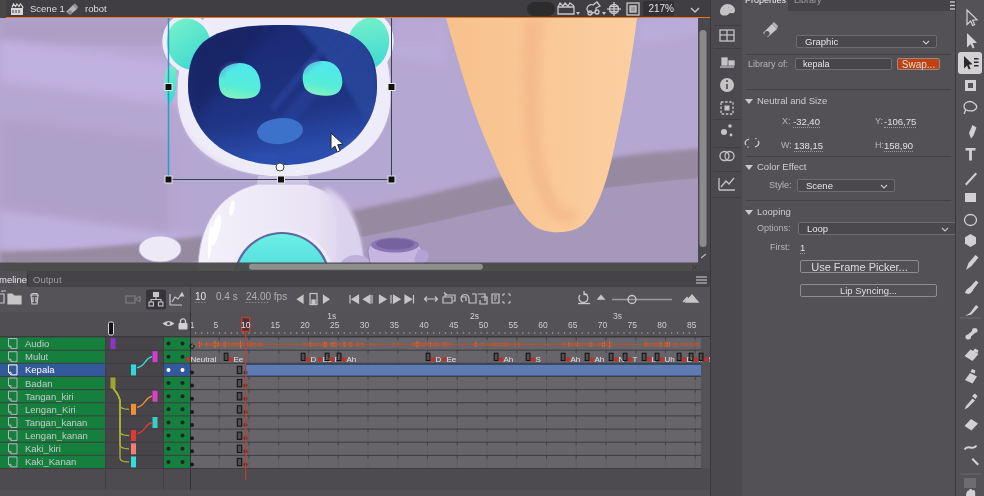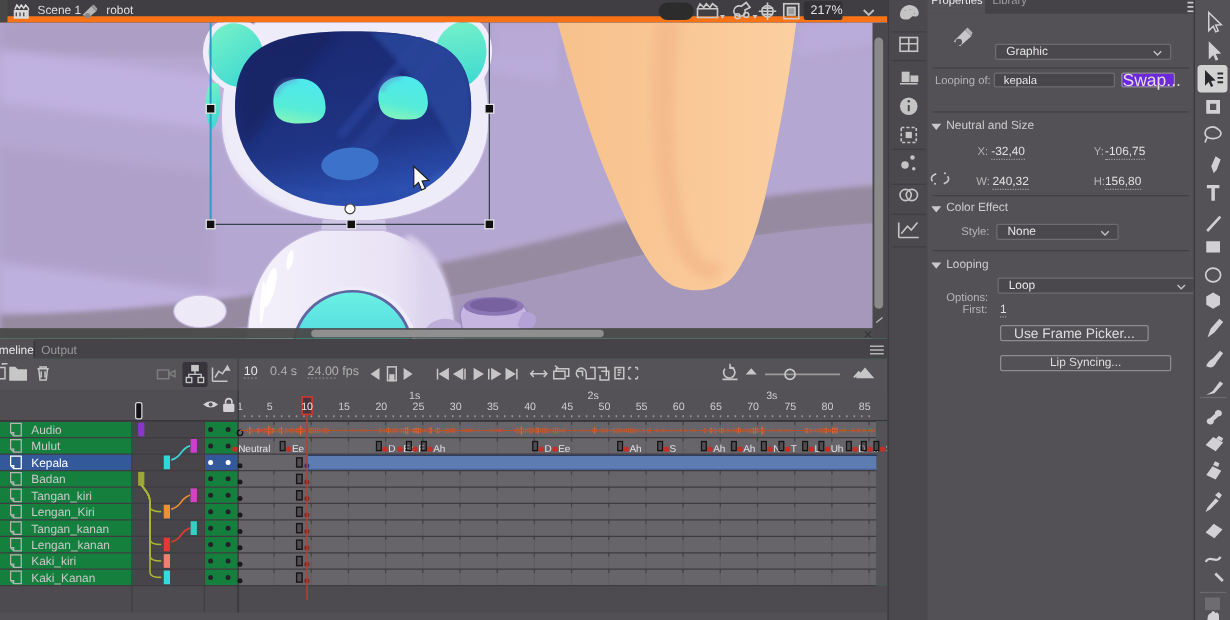--- a/index.html
+++ b/index.html
@@ -1,19 +1,19 @@
 <!DOCTYPE html>
 <html><head><meta charset="utf-8"><style>
 *{margin:0;padding:0;box-sizing:border-box}
 html,body{width:984px;height:496px;overflow:hidden;background:#4d4b4f;font-family:"Liberation Sans",sans-serif}
 span,div{line-height:normal}
 </style></head>
 <body>
 <div style="position:relative;width:984px;height:496px">
-<div style="position:absolute;left:0;top:0;width:710px;height:18px;background:#403e42;border-bottom:5px solid #f97316">
+<div style="position:absolute;left:0;top:0;width:710px;height:18px;background:#403e42;border-bottom:1px solid #f97316">
 <div style="position:absolute;left:0;top:0;width:6px;height:18px;background:#474747"></div>
 <svg width="15" height="13" style="position:absolute;left:10px;top:3px" viewBox="0 0 15 13">
 <path d="M1,5 L13,5 L13,12 L1,12 Z" fill="#d8d8d8"></path>
 <path d="M2,4.5 L3.5,1 L5.5,3.5 L7,1 L9,3.5 L10.5,1 L12.5,3.5 L13,5" fill="none" stroke="#d8d8d8" stroke-width="1.2"></path>
 <path d="M3,7 v3 M6,7 v3 M9,7 v3" stroke="#403e42" stroke-width="1"></path>
       </svg>
 <span style="position:absolute;left:30px;top:3px;font-size:9.5px;color:#dedede">Scene 1</span>
 <svg width="16" height="14" style="position:absolute;left:64px;top:2px" viewBox="0 0 16 14">
 <path d="M2,10 L9,3 L13,7 L7,12 Z" fill="#b5b5b5"></path>
         <circle cx="6" cy="10.5" r="2.2" fill="#888"></circle>
@@ -536,62 +536,62 @@
 <circle cx="7" cy="12.5" r="2.6" fill="#535155"></circle>
 <path d="M12,3 L14,1 L18,5 L17,8" fill="#b2b0b4"></path>
       </svg>
 <div style="position:absolute;left:54px;top:35px;width:141px;height:13px;background:#4a484c;border:1px solid #6e6c70;border-radius:2px">
         <span style="position:absolute;left:8px;top:0px;font-size:9.5px;color:#e6e6e6">Graphic</span>
         <svg width="8" height="6" style="position:absolute;right:6px;top:4px">
           <path d="M1,1 L4,4 L7,1" stroke="#c5c5c5" stroke-width="1.1" fill="none"></path>
         </svg>
       </div>
 <div style="position:absolute;left:4px;top:54px;width:205px;height:1px;background:#434145"></div>
-<span style="position:absolute;left:6px;top:59px;font-size:9px;color:#b5b5b5">Looping of:</span>
+<span style="position:absolute;left:6px;top:59px;font-size:9px;color:#b5b5b5">Library of:</span>
 <div style="position:absolute;left:53px;top:58px;width:97px;height:12px;background:#48464a;border:1px solid #6e6c70;border-radius:2px">
         <span style="position:absolute;left:7px;top:0px;font-size:9px;color:#e8e8e8">kepala</span>
       </div>
-<div style="position:absolute;left:155px;top:58px;width:43px;height:12px;background:#6d28d9;border:1px solid #8e8c90;border-radius:2px;text-align:center;font-size:14px;color:#dedede;line-height:11px">Swap...</div>
+<div style="position:absolute;left:155px;top:58px;width:43px;height:12px;background:#c2410c;border:1px solid #8e8c90;border-radius:2px;text-align:center;font-size:10px;color:#dedede;line-height:11px">Swap...</div>
 <div style="position:absolute;left:4px;top:89px;width:205px;height:1px;background:#434145"></div>
 <svg width="8" height="6" style="position:absolute;left:3px;top:98px">
         <path d="M0,1 L8,1 L4,6 Z" fill="#c9c9c9"></path>
       </svg>
       <span style="position:absolute;left:15px;top:95px;font-size:9.5px;color:#cdcdcd">Neutral and Size</span>
 <span style="position:absolute;left:40px;top:116px;font-size:9px;color:#b5b5b5">X:</span>
       <span style="position:absolute;left:51px;top:116px;font-size:9.5px;color:#e0e0e0;border-bottom:1px dotted #9a9a9a">-32,40</span>
 <span style="position:absolute;left:133px;top:116px;font-size:9px;color:#b5b5b5">Y:</span>
       <span style="position:absolute;left:142px;top:116px;font-size:9.5px;color:#e0e0e0;border-bottom:1px dotted #9a9a9a">-106,75</span>
 <span style="position:absolute;left:39px;top:140px;font-size:9px;color:#b5b5b5">W:</span>
-      <span style="position:absolute;left:52px;top:140px;font-size:9.5px;color:#e0e0e0;border-bottom:1px dotted #9a9a9a">240,32</span>
+      <span style="position:absolute;left:52px;top:140px;font-size:9.5px;color:#e0e0e0;border-bottom:1px dotted #9a9a9a">138,15</span>
 <span style="position:absolute;left:133px;top:140px;font-size:9px;color:#b5b5b5">H:</span>
-      <span style="position:absolute;left:142px;top:140px;font-size:9.5px;color:#e0e0e0;border-bottom:1px dotted #9a9a9a">156,80</span>
+      <span style="position:absolute;left:142px;top:140px;font-size:9.5px;color:#e0e0e0;border-bottom:1px dotted #9a9a9a">158,90</span>
 <svg width="16" height="14" style="position:absolute;left:2px;top:136px" viewBox="0 0 16 14">
 <path d="M2,9 C0.5,7.5 1,5 3,4 L5,3" fill="none" stroke="#c9c9c9" stroke-width="1.3"></path>
 <path d="M14,5 C15.5,6.5 15,9 13,10 L11,11" fill="none" stroke="#c9c9c9" stroke-width="1.3"></path>
 <circle cx="4" cy="11" r="0.8" fill="#c9c9c9"></circle>
         <circle cx="12" cy="2.5" r="0.8" fill="#c9c9c9"></circle>
       </svg>
 <div style="position:absolute;left:4px;top:156px;width:205px;height:1px;background:#434145"></div>
 <svg width="8" height="6" style="position:absolute;left:3px;top:164px">
         <path d="M0,1 L8,1 L4,6 Z" fill="#c9c9c9"></path>
       </svg>
       <span style="position:absolute;left:15px;top:161px;font-size:9.5px;color:#cdcdcd">Color Effect</span>
 <span style="position:absolute;left:27px;top:180px;font-size:9px;color:#b5b5b5">Style:</span>
 <div style="position:absolute;left:55px;top:179px;width:98px;height:13px;background:#4a484c;border:1px solid #6e6c70;border-radius:2px">
-        <span style="position:absolute;left:8px;top:0px;font-size:9.5px;color:#e6e6e6">None</span>
+        <span style="position:absolute;left:8px;top:0px;font-size:9.5px;color:#e6e6e6">Scene</span>
         <svg width="8" height="6" style="position:absolute;right:6px;top:4px">
           <path d="M1,1 L4,4 L7,1" stroke="#c5c5c5" stroke-width="1.1" fill="none"></path>
         </svg>
       </div>
 <div style="position:absolute;left:4px;top:200px;width:205px;height:1px;background:#434145"></div>
 <svg width="8" height="6" style="position:absolute;left:3px;top:209px">
         <path d="M0,1 L8,1 L4,6 Z" fill="#c9c9c9"></path>
       </svg>
       <span style="position:absolute;left:15px;top:206px;font-size:9.5px;color:#cdcdcd">Looping</span>
-<span style="position:absolute;left:15px;top:233px;font-size:9px;color:#b5b5b5">Options:</span>
+<span style="position:absolute;left:15px;top:223px;font-size:9px;color:#b5b5b5">Options:</span>
 <div style="position:absolute;left:56px;top:222px;width:158px;height:13px;background:#4a484c;border:1px solid #6e6c70;border-radius:2px">
         <span style="position:absolute;left:8px;top:0px;font-size:9.5px;color:#e6e6e6">Loop</span>
         <svg width="8" height="6" style="position:absolute;right:6px;top:4px">
           <path d="M1,1 L4,4 L7,1" stroke="#c5c5c5" stroke-width="1.1" fill="none"></path>
         </svg>
       </div>
 <span style="position:absolute;left:28px;top:242px;font-size:9px;color:#b5b5b5">First:</span>
 <span style="position:absolute;left:58px;top:242px;font-size:9.5px;color:#e0e0e0;border-bottom:1px dotted #9a9a9a">1</span>
 <div style="position:absolute;left:58px;top:260px;width:119px;height:13px;border:1px solid #8e8c90;border-radius:2px;text-align:center;font-size:11px;color:#dedede;line-height:12px">Use Frame Picker...</div>
 <div style="position:absolute;left:58px;top:284px;width:137px;height:13px;border:1px solid #8e8c90;border-radius:2px;text-align:center;font-size:9.5px;color:#dedede;line-height:12px">Lip Syncing...</div>

